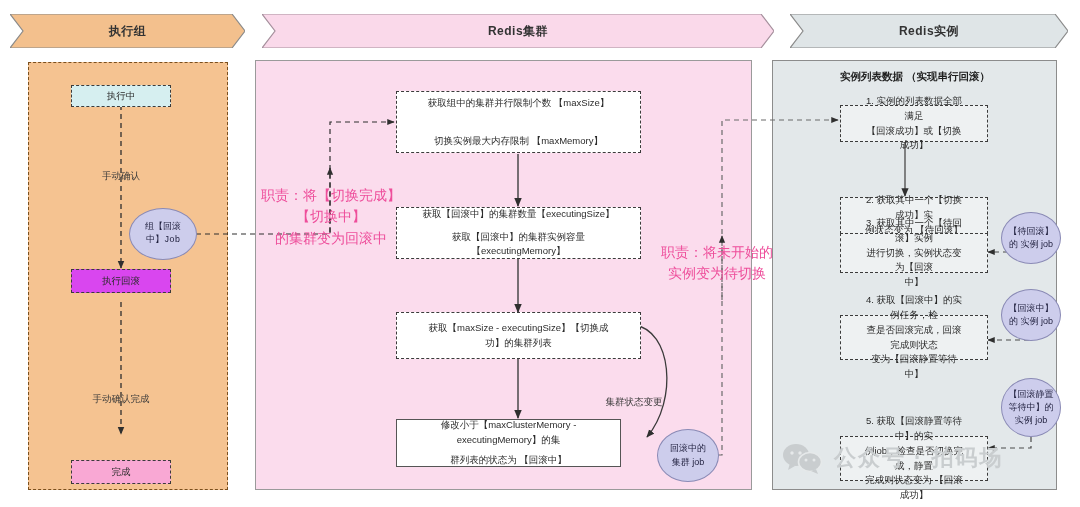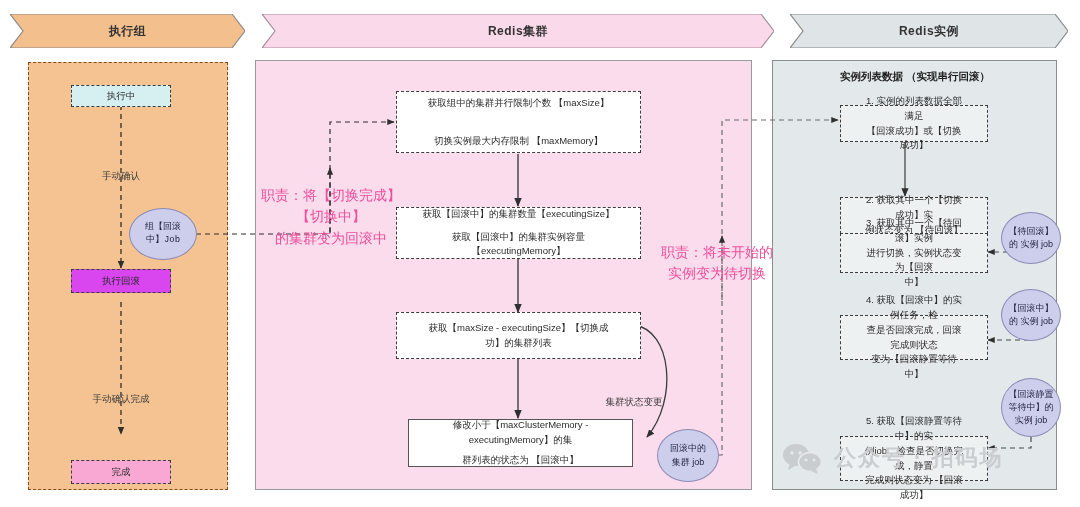--- a/index.html
+++ b/index.html
@@ -186,21 +186,21 @@
   </div>
 
   <div class="abs node n-dashed fill-white" style="left:396px;top:312px;width:245px;height:47px;">
     <span>获取【maxSize - executingSize】【切换成功】的集群列表</span>
   </div>
 
   <div class="abs lbl" style="left:586px;top:381px;width:96px;">
     <span>集群状态变更</span>
   </div>
 
-  <div class="abs node n-solid fill-white" style="left:396px;top:419px;width:225px;height:48px;flex-direction:column;gap:6px;margin-left:12px;">
+  <div class="abs node n-solid fill-white" style="left:396px;top:419px;width:225px;height:48px;flex-direction:column;gap:6px;">
     <span>修改小于【maxClusterMemory - executingMemory】的集</span>
     <span>群列表的状态为 【回滚中】</span>
   </div>
 
   <div class="abs ellipse" style="left:657px;top:429px;width:62px;height:53px;">
     <span style="white-space:pre-line;">回滚中的
 集群 job</span>
   </div>
 
   <div class="abs lane-title" style="left:790px;top:70px;width:250px;">

